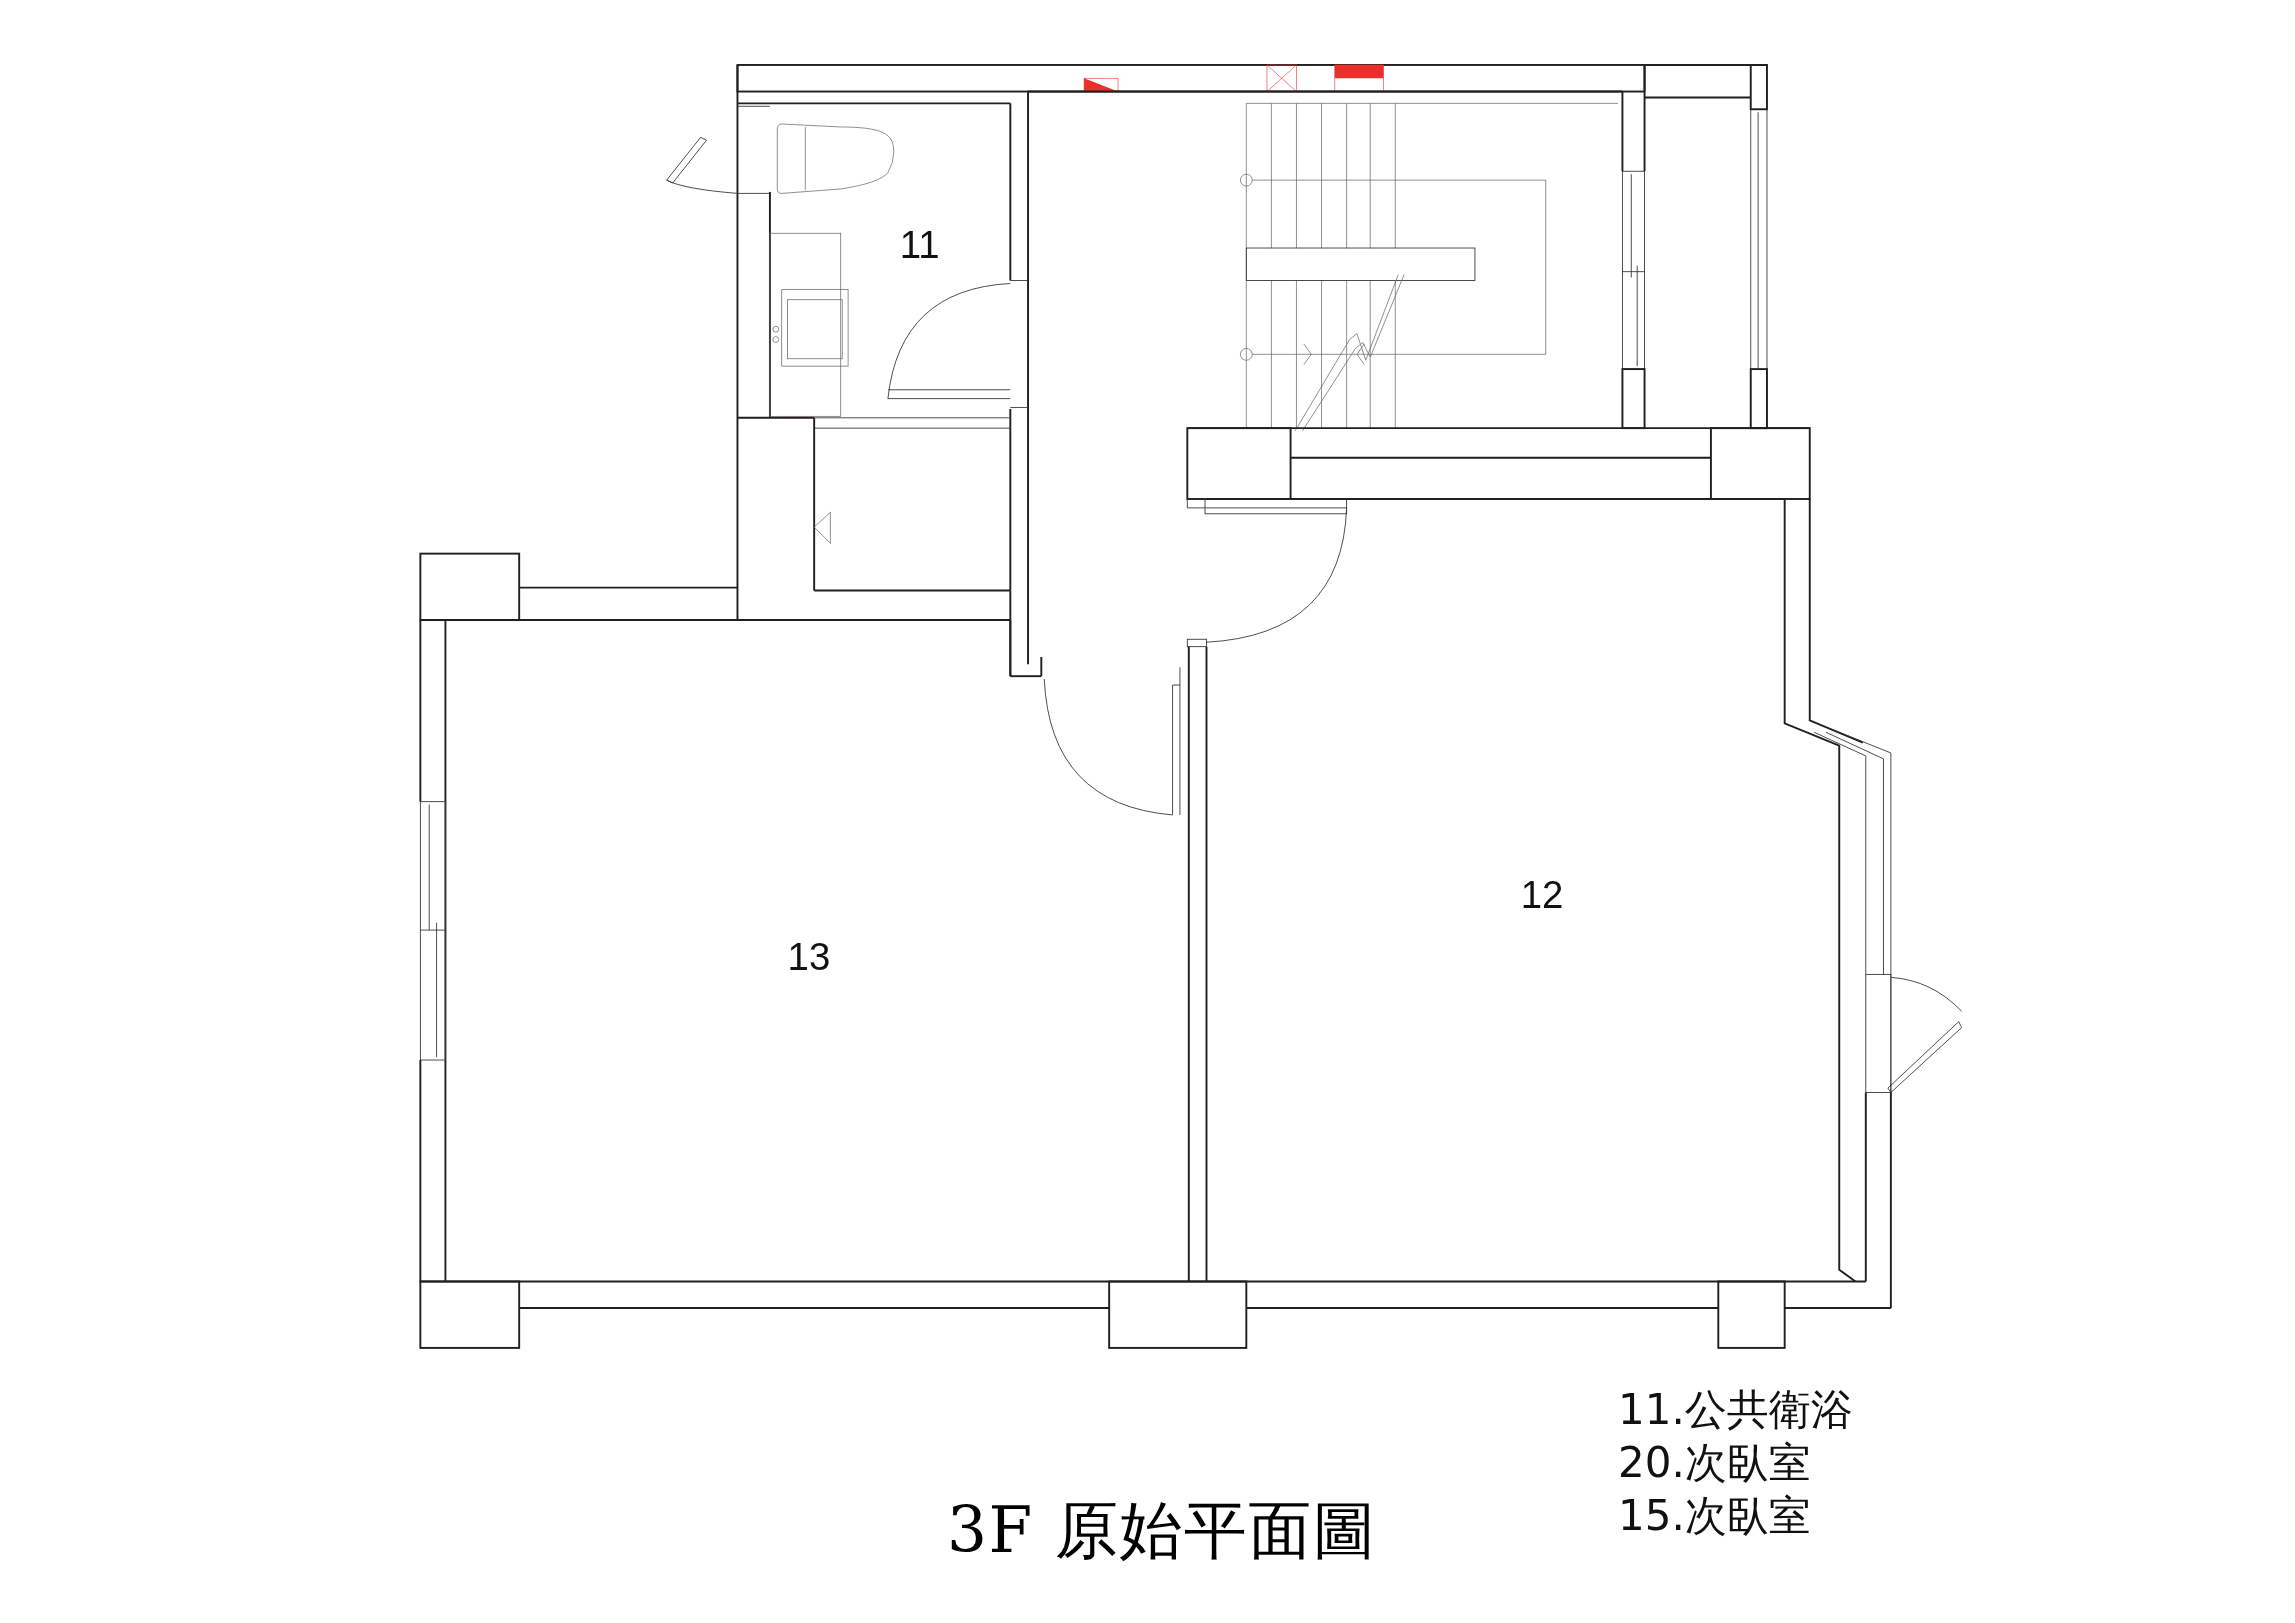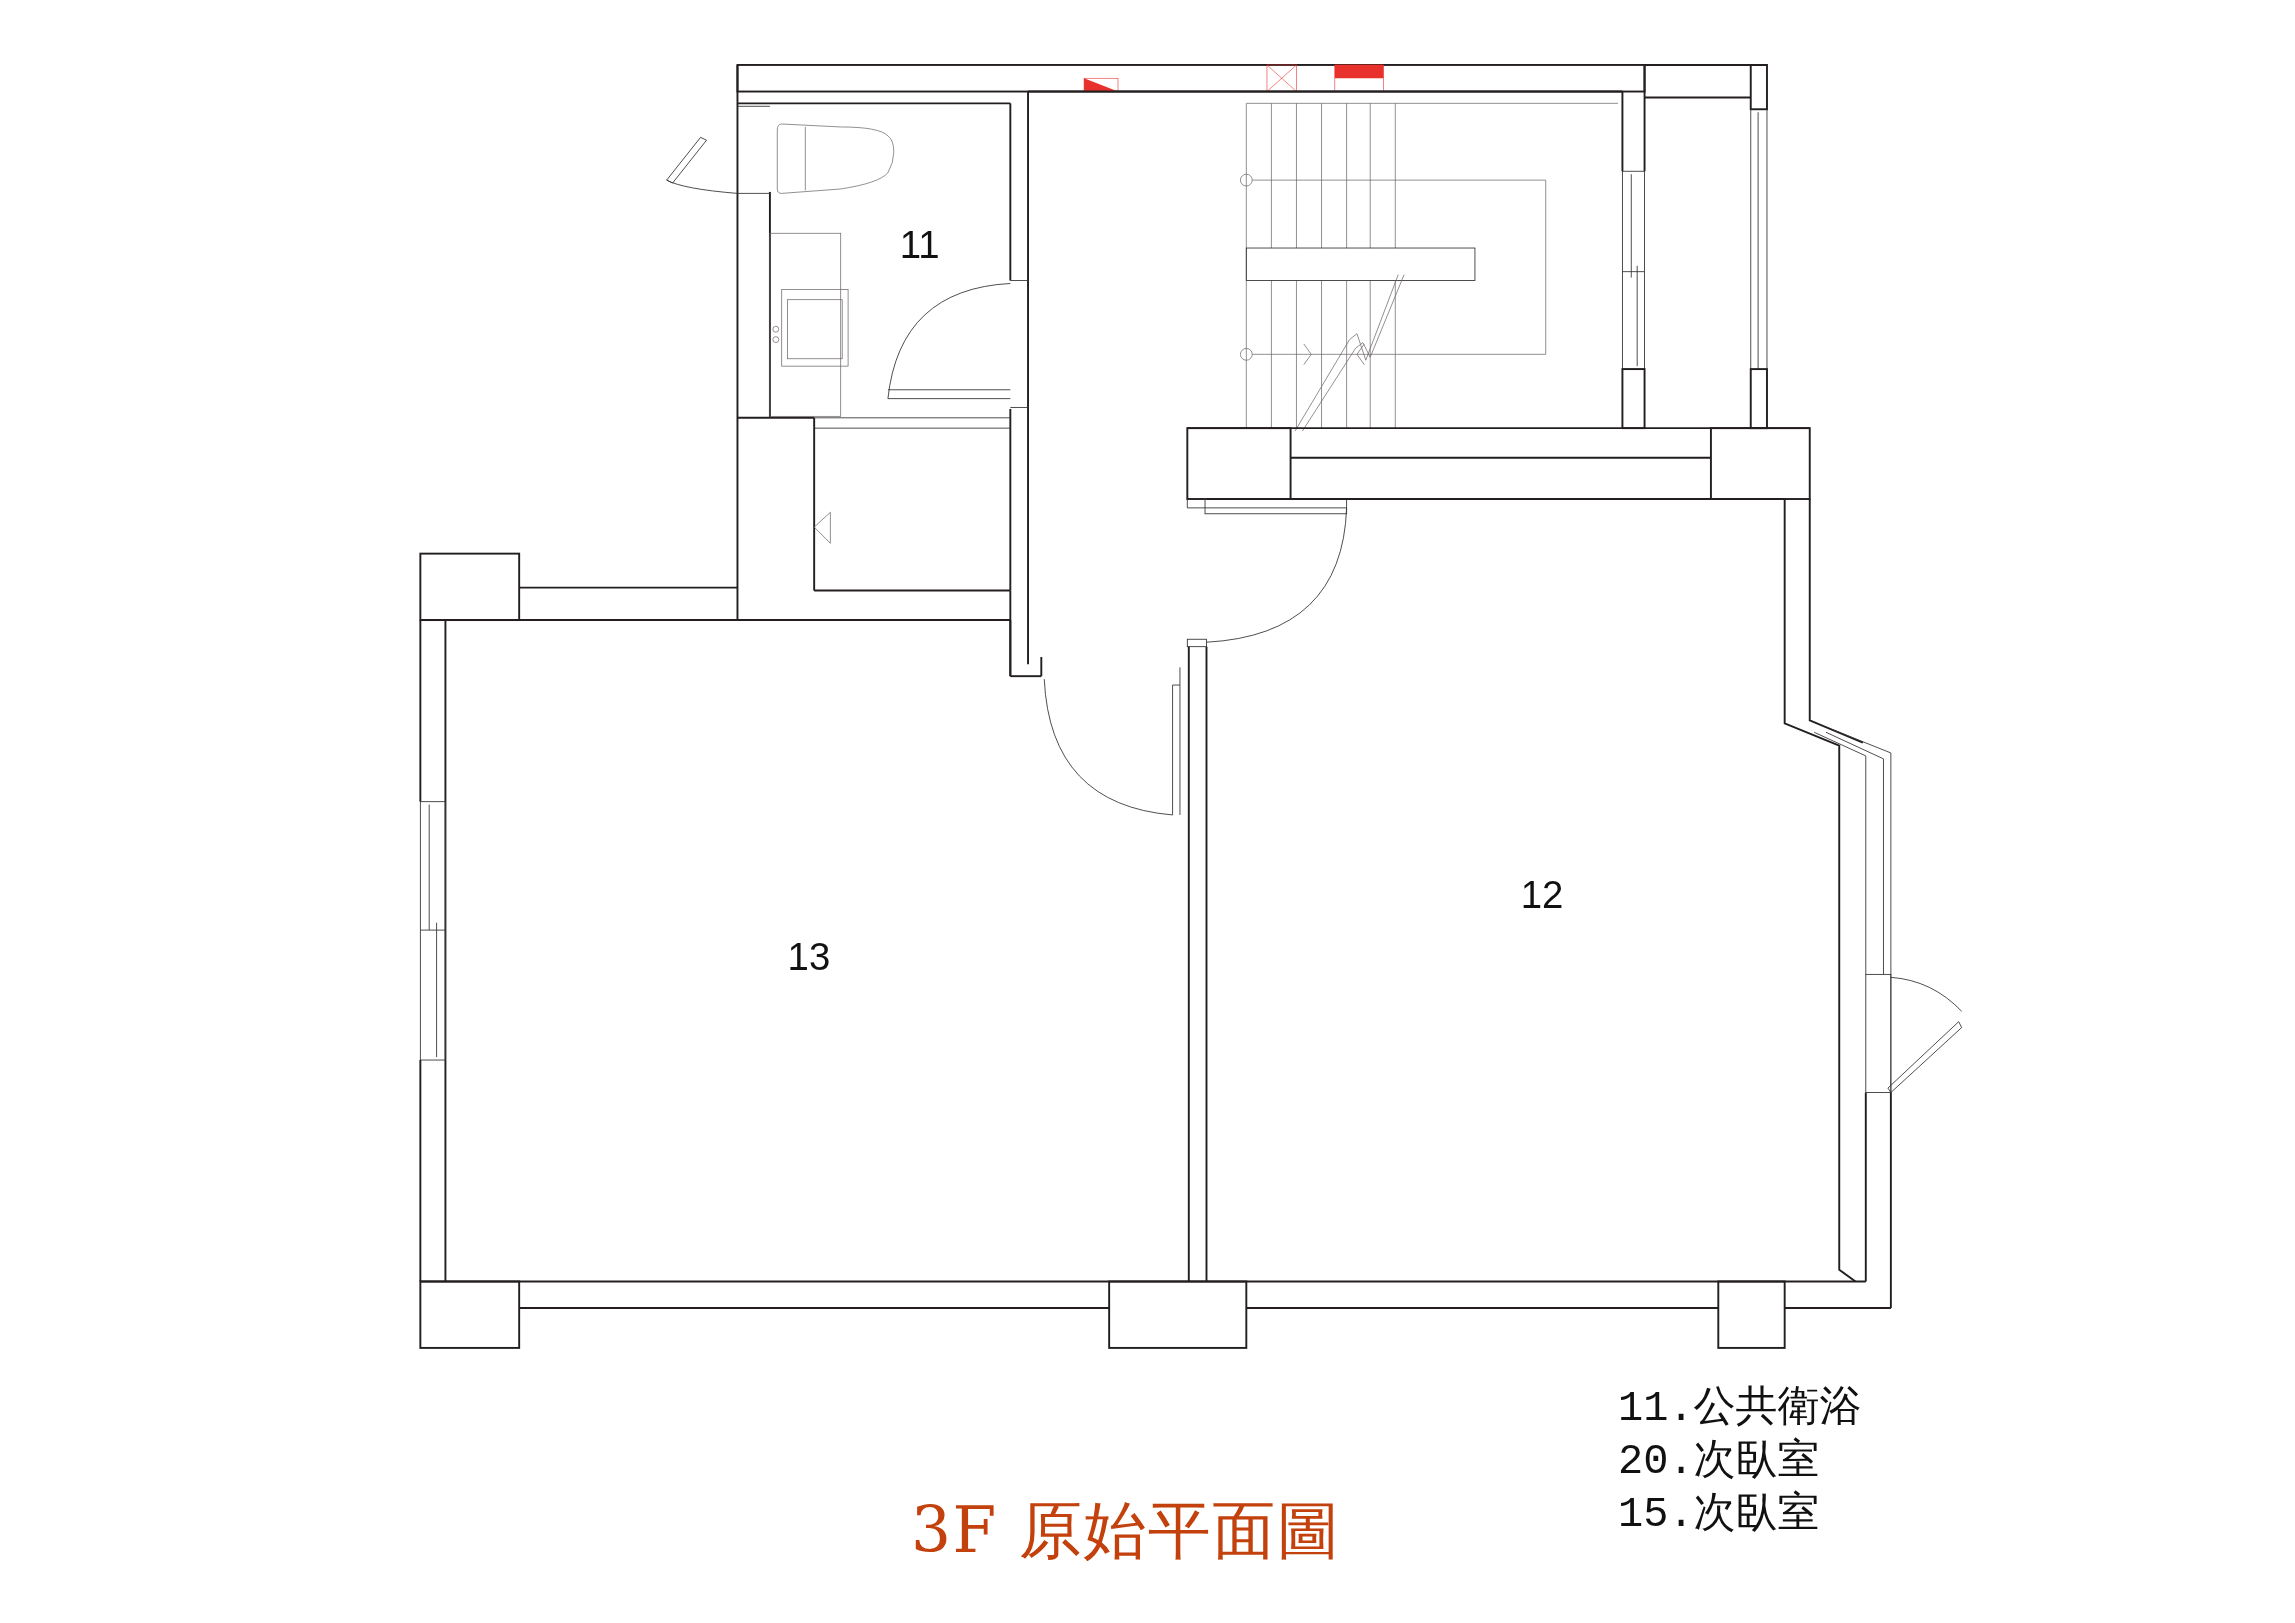--- a/index.html
+++ b/index.html
@@ -12,25 +12,25 @@
   .redline { fill: none; stroke: #e8302c; stroke-width: 0.4; }
   .room-label {
     font-family: "Liberation Sans", "DejaVu Sans", sans-serif;
     font-size: 26px; fill: #111;
   }
   .legend {
     position: absolute; left: 1618px; top: 1383px;
     font-family: "DejaVu Sans", "Liberation Sans", sans-serif;
     font-size: 42px; line-height: 53px; color: #111;
   }
-  .legend div { white-space: nowrap; font-family: Liberation Mono, monospace; }
+  .legend div { white-space: nowrap; }
   .title {
-    position: absolute; left: 911px; top: 1488px;
+    position: absolute; left: 947px; top: 1488px;
     font-family: "DejaVu Serif", "Liberation Serif", serif;
-    font-size: 63px; color: #c2410c; white-space: nowrap; letter-spacing: 1.4px;
+    font-size: 63px; color: #000000; white-space: nowrap; letter-spacing: 1.4px;
   }
 </style>
 </head>
 <body>
 
 <svg id="plan" viewBox="0 0 1556 1100" preserveAspectRatio="none" xmlns="http://www.w3.org/2000/svg">
 
   <g>
 
     <rect class="w" x="500" y="44" width="615" height="18"></rect>

